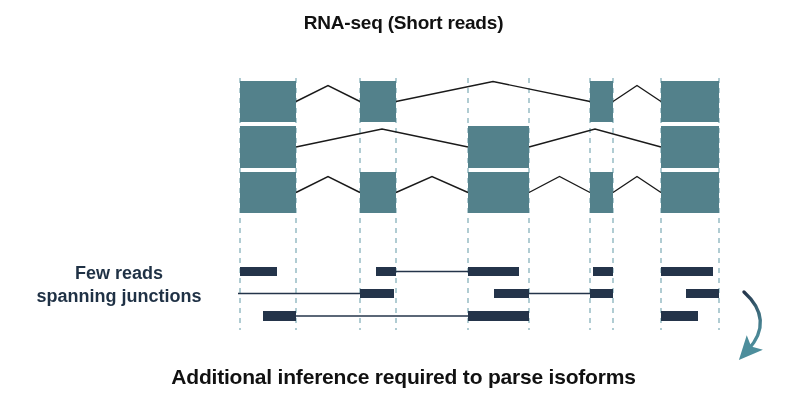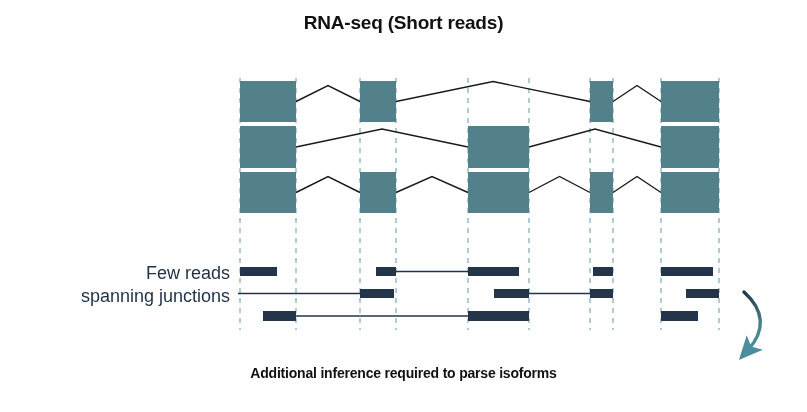--- a/index.html
+++ b/index.html
@@ -15,35 +15,35 @@
   .title{
     position:absolute;left:0;top:12px;width:807px;
     text-align:center;
     font-size:19px;font-weight:bold;color:#111111;
     letter-spacing:-0.2px;
   }
 
   .caption{
     position:absolute;left:0;top:365px;width:807px;
     text-align:center;
-    font-size:14px;font-weight:bold;color:#111111;
+    font-size:21px;font-weight:bold;color:#111111;
     letter-spacing:-0.2px;
   }
 
   .gene-label{
     position:absolute;left:8px;top:118px;width:215px;
     text-align:center;
     font-size:17px;font-weight:bold;color:#111111;
     line-height:22px;letter-spacing:-0.2px;
   }
 
   .reads-label{
     position:absolute;left:8px;top:262px;width:222px;
-    text-align:right;
-    font-size:18px;font-weight:normal;color:#1f3145;
+    text-align:center;
+    font-size:18px;font-weight:bold;color:#1f3145;
     line-height:23px;
   }
 
   svg.diagram{position:absolute;left:0;top:0;width:807px;height:412px;}
 </style>
 </head>
 <body>
 
 <div id="stage">
 

